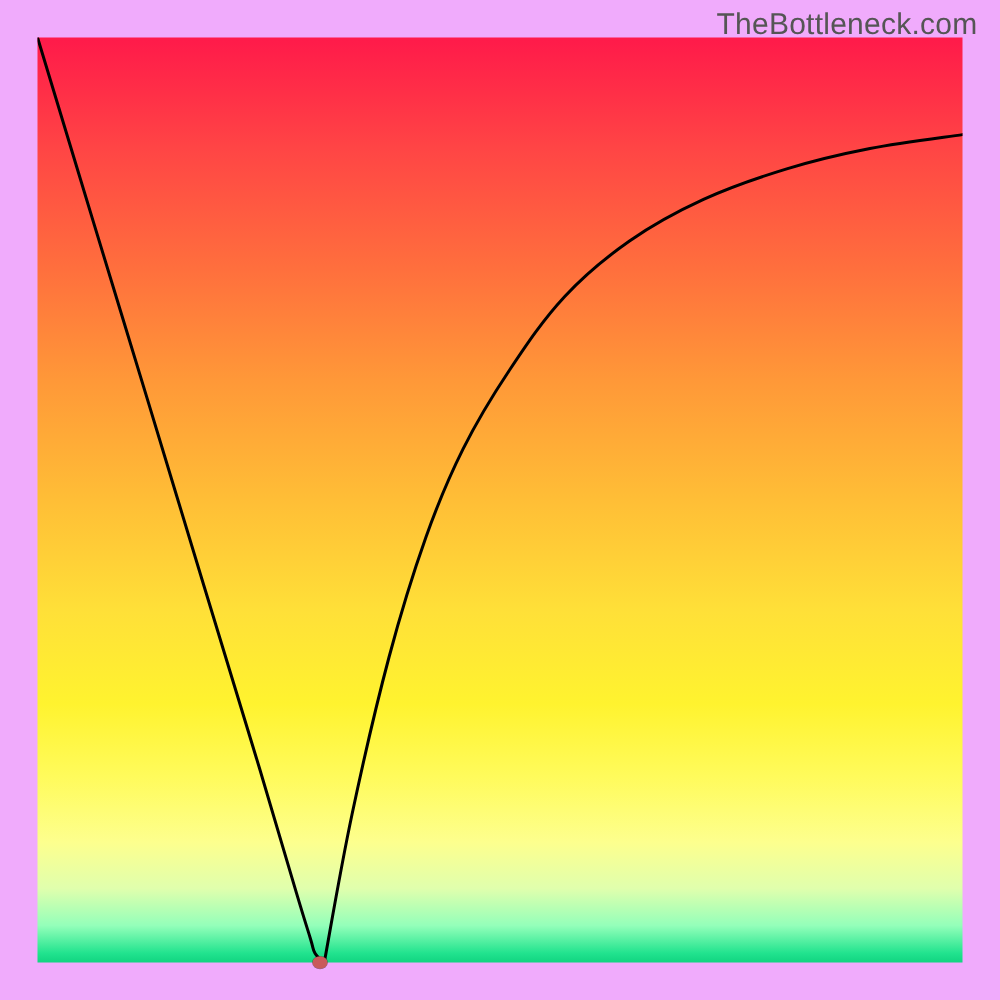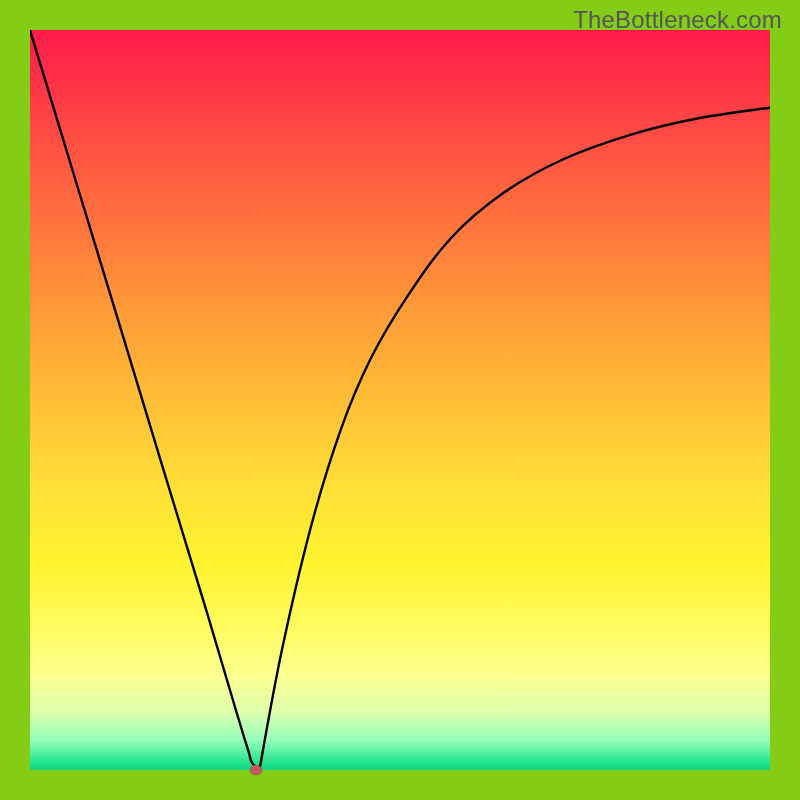--- a/index.html
+++ b/index.html
@@ -7,21 +7,21 @@
     padding: 0;
     background: #000;
     width: 800px;
     height: 800px;
     overflow: hidden;
     font-family: Arial, Helvetica, sans-serif;
   }
   .frame {
     width: 800px;
     height: 800px;
-    background: #84cc16;
+    background: #f0abfc;
     position: relative;
   }
   .watermark {
     position: absolute;
     top: 6px;
     right: 18px;
     color: #555;
     font-size: 24px;
     font-weight: 500;
     letter-spacing: 0.2px;

